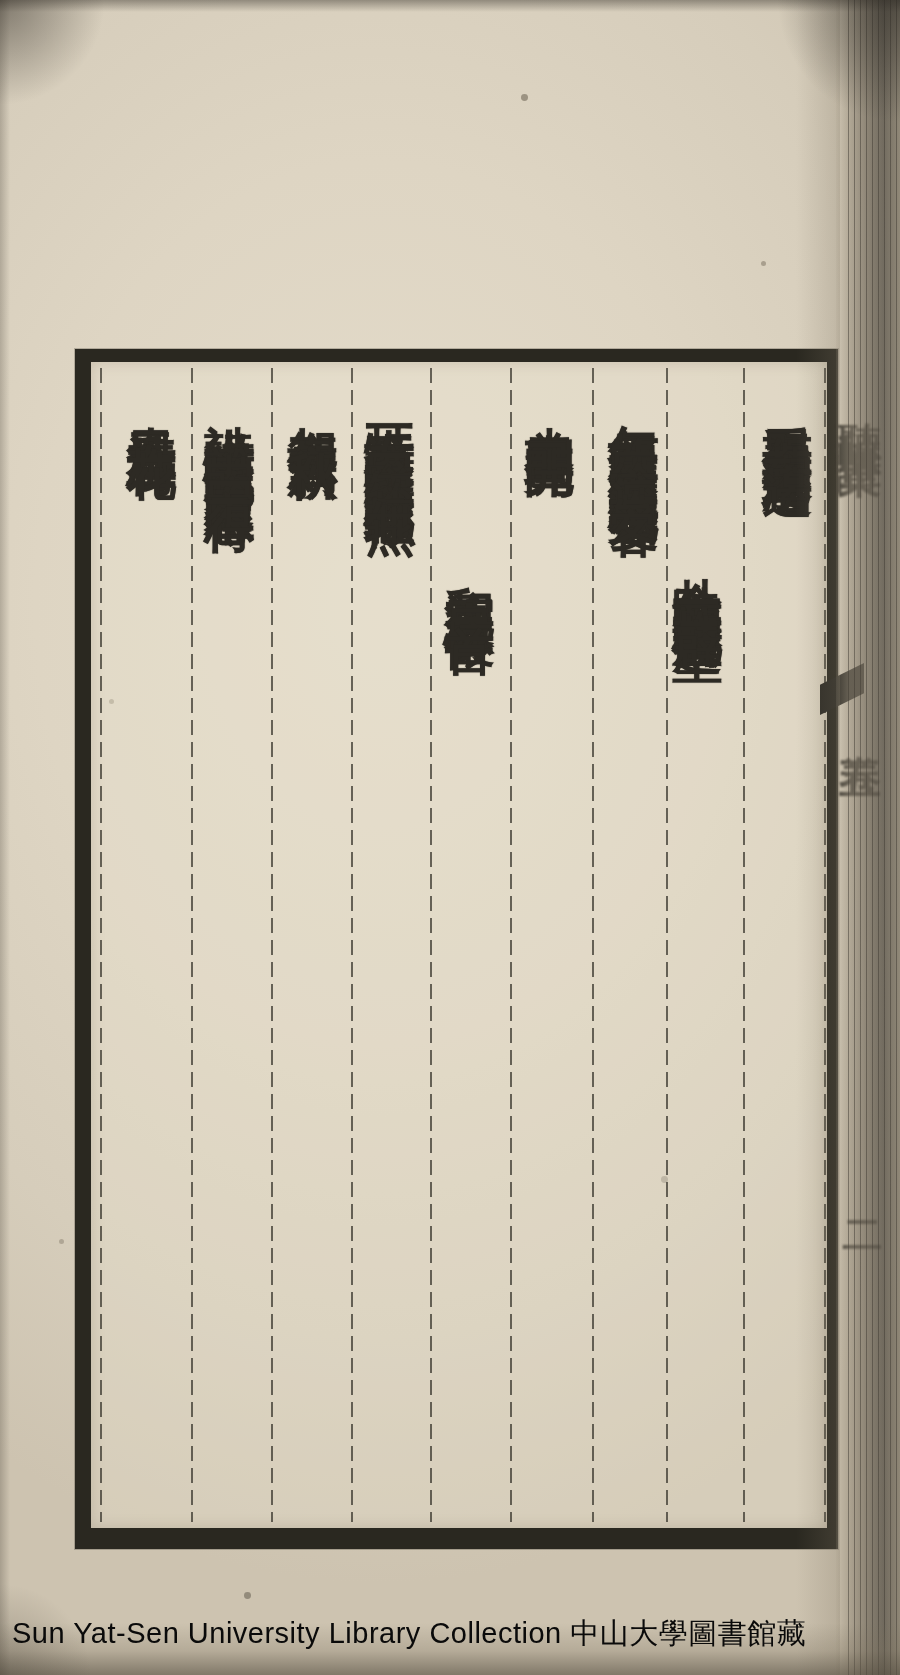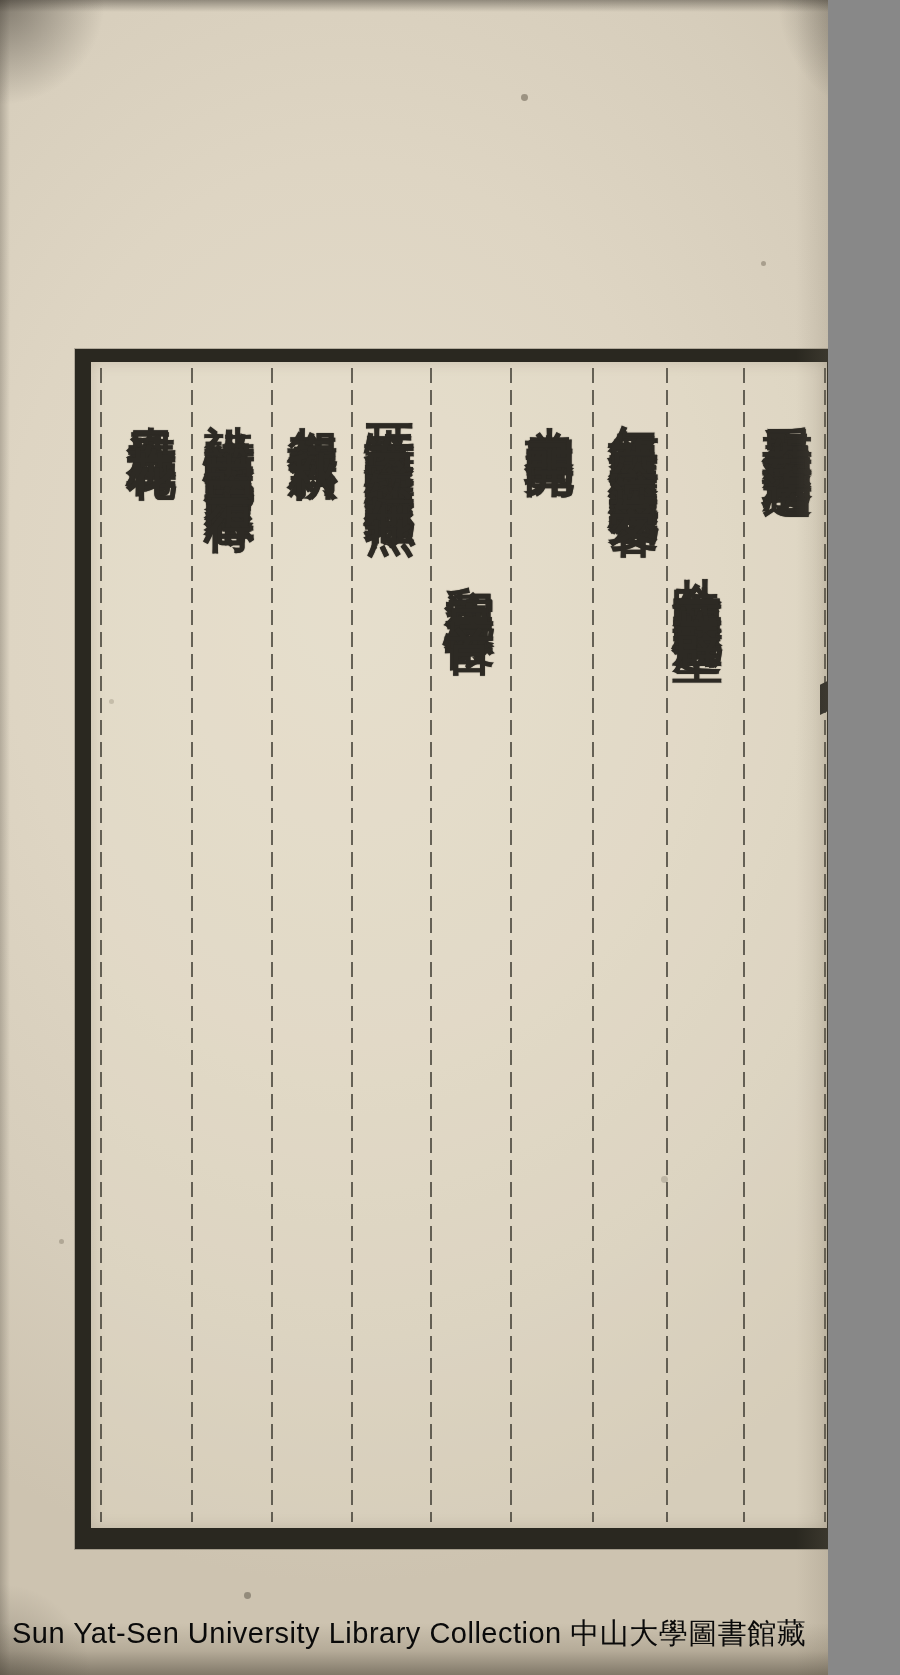--- a/index.html
+++ b/index.html
@@ -1,18 +1,18 @@
 <!DOCTYPE html>
 <html><head>
 <meta charset="utf-8">
 <style>
   html,body{margin:0;padding:0;background:#888;}
   #scan{
     position:relative;
-    width:828px;height:1675px;
+    width:900px;height:1675px;
     overflow:hidden;
     font-family:"DejaVu Serif","Liberation Serif",serif;
     background:
       radial-gradient(ellipse 760px 980px at 42% 36%, #e4dccb 0%, #ded5c3 45%, #d6cdbb 75%, #cdc3b0 100%);
   }
   
   .vignette{
     position:absolute;left:0;top:0;width:900px;height:1675px;z-index:8;pointer-events:none;
     background:
       radial-gradient(circle 150px at 0px 0px, rgba(55,50,43,0.55), rgba(55,50,43,0) 70%),

